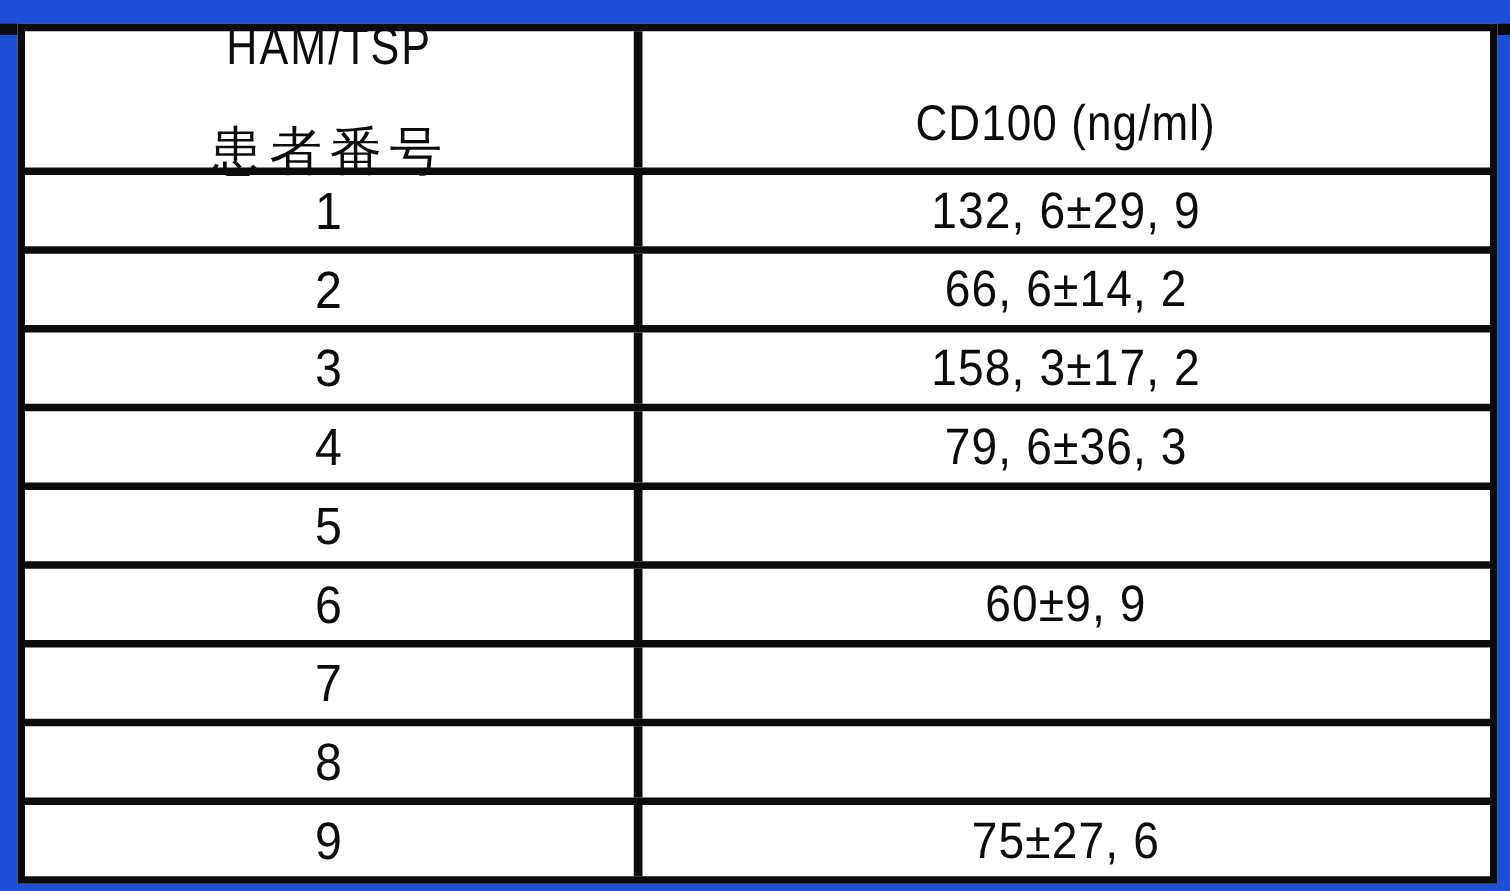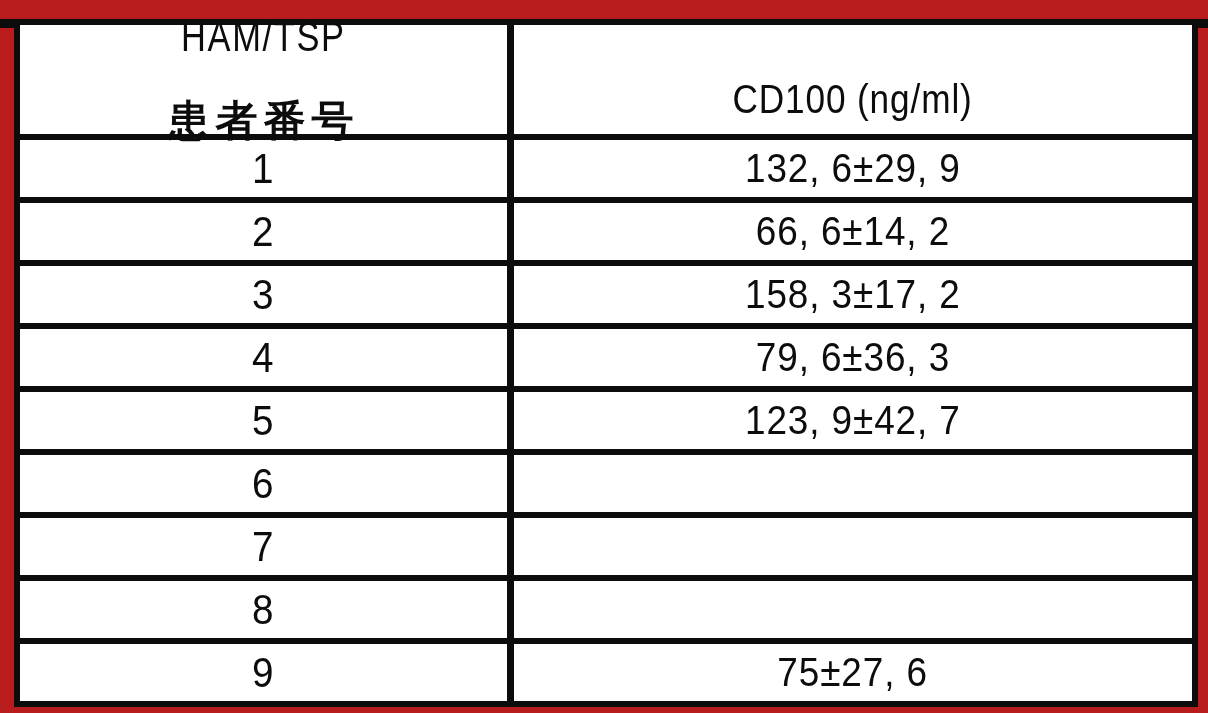--- a/index.html
+++ b/index.html
@@ -7,21 +7,21 @@
   body {
     background: #ffffff;
     font-family: "Liberation Sans", "DejaVu Sans", sans-serif;
     color: #0c0c0c;
     overflow: hidden;
   }
   .scan-page {
     position: relative;
     width: 1208px;
     height: 713px;
-    background: #b91c1c;
+    background: #1d4ed8;
   }
   
   .top-rule {
     position: absolute;
     top: 19px; left: 0;
     width: 1208px; height: 9px;
     background: #0c0c0c;
   }
   .data-table {
     position: absolute;
@@ -72,21 +72,21 @@
     gap: 8px;
     padding-top: 2px;
   }
   .hdr-latin {
     font-size: 42px;
     letter-spacing: 2px;
     transform: scaleX(0.82);
   }
   .hdr-cjk {
     font-size: 42px;
-    font-weight: bold;
+    font-weight: normal;
     letter-spacing: 6px;
     margin-top: 24px;
   }
   .hdr-value {
     font-size: 40px;
     letter-spacing: 1px;
     transform: scaleX(0.88);
     align-self: flex-end;
     padding-bottom: 12px;
   }
@@ -145,28 +145,28 @@
       </div>
       <div class="cell value-col">
         <span class="value-text">79, 6±36, 3</span>
       </div>
     </div>
 
     <div class="t-row">
       <div class="cell patient-col">
         <span class="patient-num">5</span>
       </div>
-      <div class="cell value-col">
-        <span class="value-text">123, 9±42, 7</span>
-      </div>
     </div>
 
     <div class="t-row">
       <div class="cell patient-col">
         <span class="patient-num">6</span>
+      </div>
+      <div class="cell value-col">
+        <span class="value-text">60±9, 9</span>
       </div>
     </div>
 
     <div class="t-row">
       <div class="cell patient-col">
         <span class="patient-num">7</span>
       </div>
     </div>
 
     <div class="t-row">

